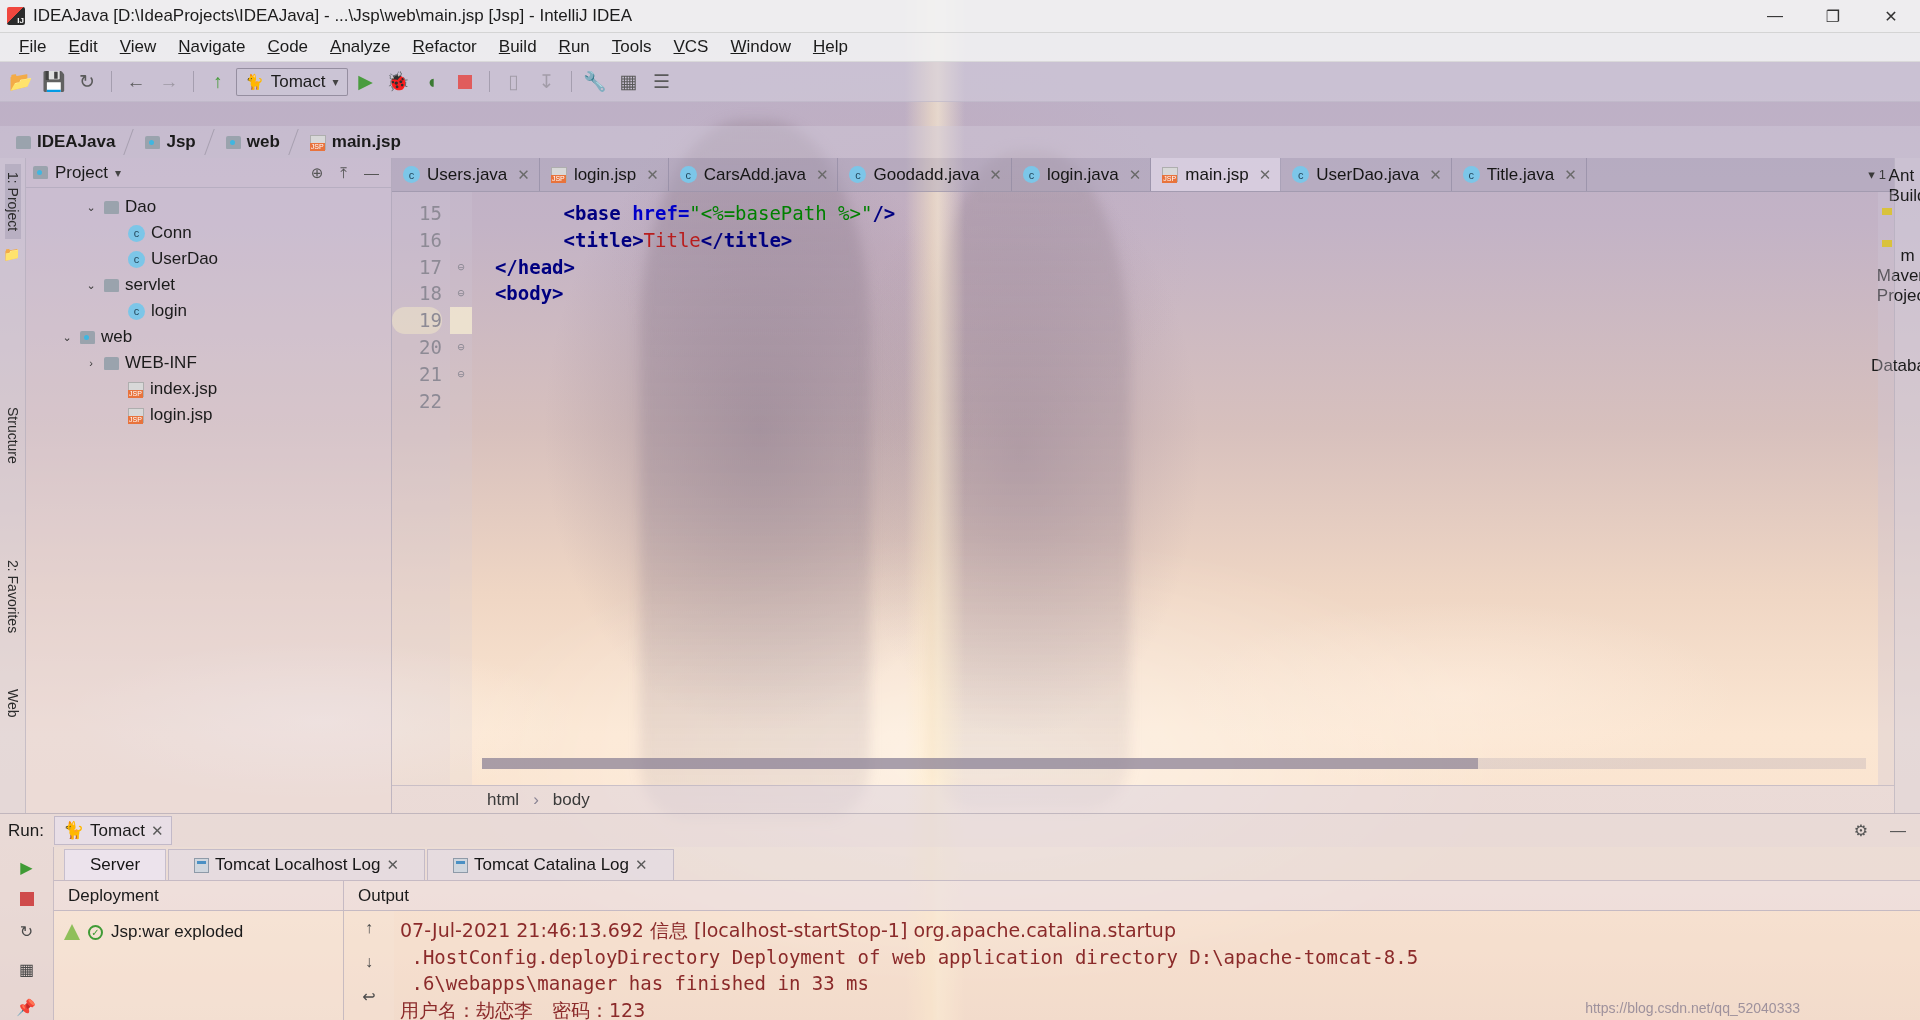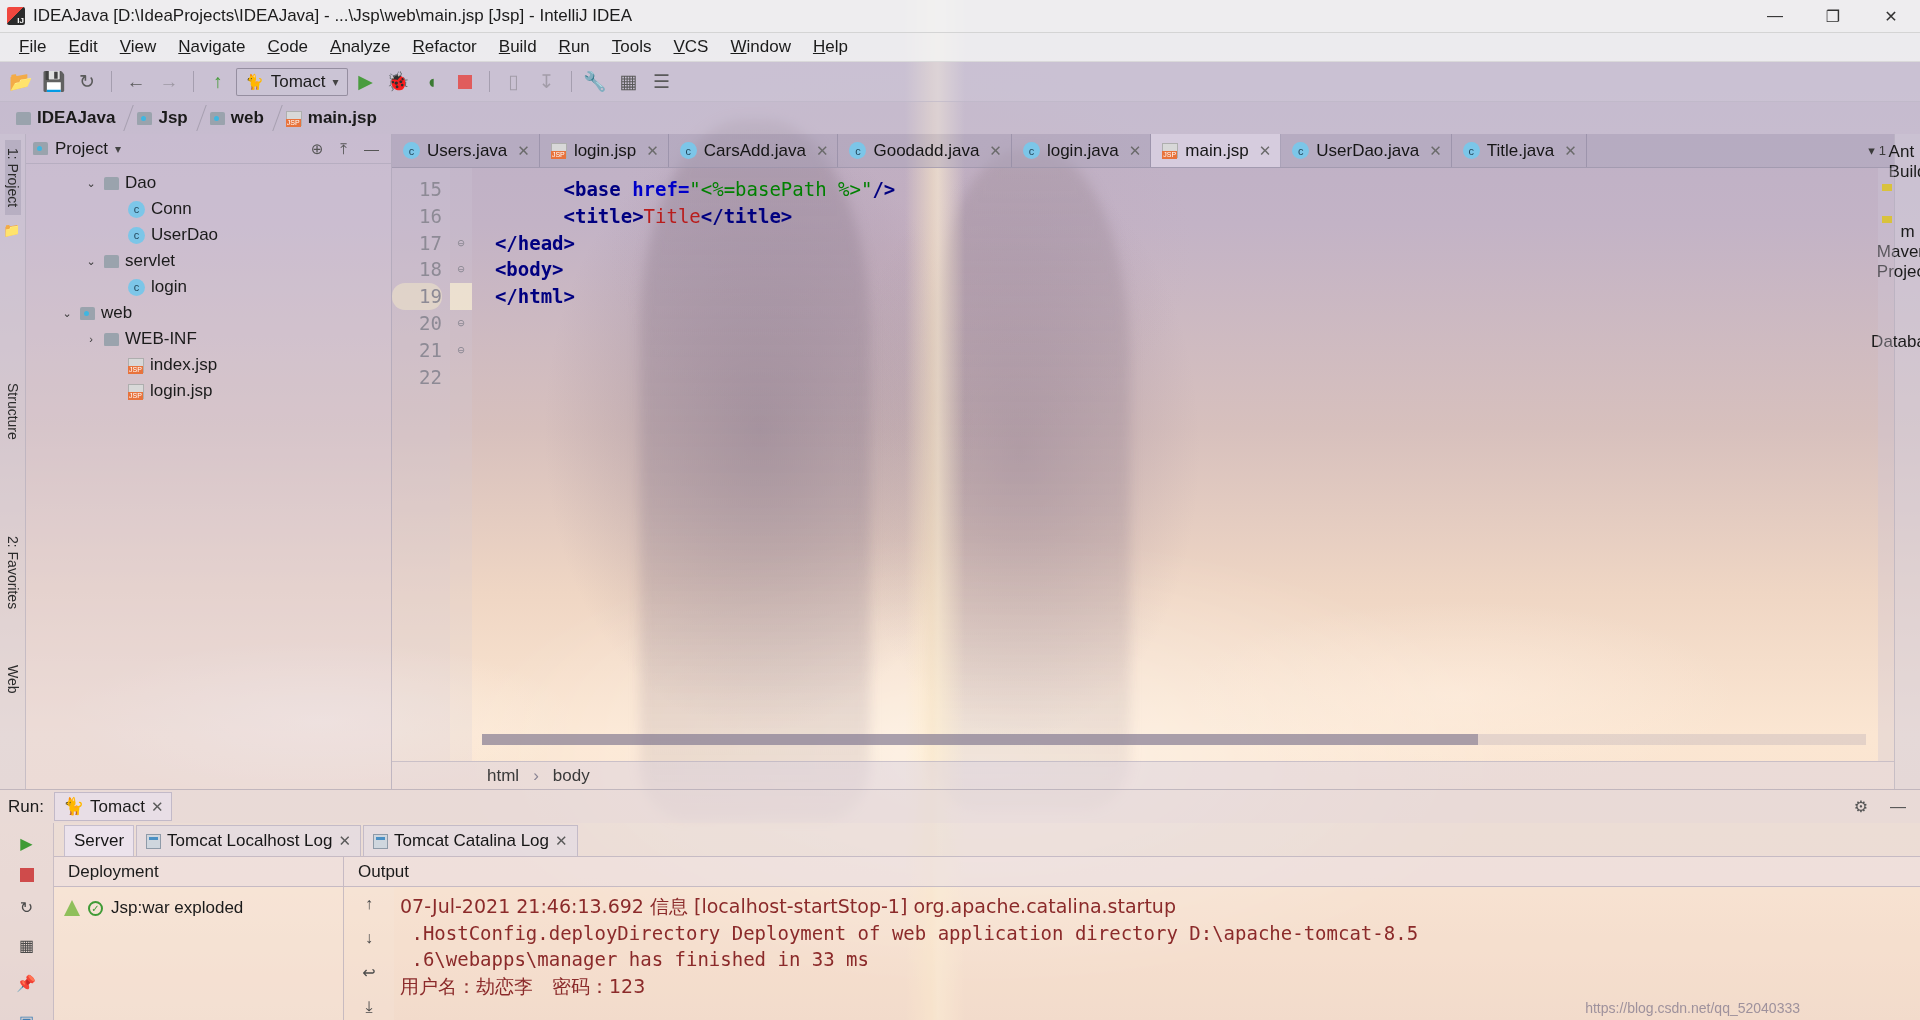--- a/index.html
+++ b/index.html
@@ -71,21 +71,21 @@
   #runconfig { display:flex;align-items:center;gap:7px;height:28px;padding:0 8px;
     border:1px solid rgba(120,114,130,.65); background:rgba(205,199,214,.45); border-radius:2px; }
   #runconfig .cat { font-size:15px; }
   #runconfig .rc-name{ font-size:17px;color:#1b1b1b; }
   #runconfig .caret{ font-size:12px;color:#444; }
   .tb-run{ color:#4a9c3f; }
   .tb-stop{ width:14px;height:14px;background:#e05c5c; }
 
   
   #navbar { height:32px; display:flex; align-items:center; padding-left:10px;
-    background:rgba(208,201,217,.45); gap:0; }
+    background:rgba(208,201,217,.45); gap:8px;margin-top:24px; }
   .crumb { display:flex;align-items:center;gap:6px;padding:0 16px 0 6px;height:26px;
     font-size:17px;color:#1b1b1b;position:relative; }
   .crumb:after{ content:""; position:absolute; right:2px; top:0px; width:1px; height:26px;
     background:rgba(140,134,150,.55); transform:skewX(-20deg); }
   .crumb.last:after{display:none;}
   .crumb b{font-weight:bold;}
   .fi { width:15px;height:13px;border-radius:2px 2px 1px 1px;background:#9aa3ad;position:relative;flex:0 0 auto;}
   .fi.src:after{content:"";position:absolute;left:4px;top:4px;width:5px;height:5px;border-radius:50%;background:#40b6e0;}
   .fi.plain{background:#9aa3ad;}
   .jspico{ width:16px;height:15px;background:#d8d8d8;border:1px solid #aeaeae;position:relative;flex:0 0 auto;}
@@ -167,21 +167,21 @@
   #runhead .ric2{ margin-left:auto; font-size:16px;color:#555; padding:0 6px;}
   #runbody{ flex:1; display:flex; min-height:0; }
   .runrail{ width:54px; display:flex; flex-direction:column; align-items:center; gap:12px; padding-top:7px;
      background:rgba(212,205,220,.40); border-right:1px solid rgba(170,162,180,.5); }
   .runrail .rbi{ width:26px;height:26px;display:flex;align-items:center;justify-content:center;font-size:16px;color:#4a4a4a;}
   .runrail .rbi.green{ color:#3f9b35; }
   .runrail .rbi.red{ width:14px;height:14px;background:#cf4b4b; }
   #runmain{ flex:1; display:flex; flex-direction:column; min-width:0; }
   #subtabs{ height:33px; display:flex; align-items:flex-end; gap:2px; padding-left:10px;
      background:rgba(216,208,222,.35); }
-  .stab{ display:flex;align-items:center;gap:6px;padding:5px 9px;font-size:17px;color:#161616;
+  .stab{ display:flex;align-items:center;gap:6px;padding:5px 25px;font-size:17px;color:#161616;
      border:1px solid rgba(168,160,180,.55); border-bottom:none; background:rgba(226,218,232,.55); }
   .stab.active{ background:rgba(236,228,240,.85); }
   .stab .x{ color:#5a5a5a;font-size:15px; }
   .logico{ width:15px;height:15px;background:#cfd6de;border:1px solid #8e9aa8;position:relative;}
   .logico:after{content:"";position:absolute;left:2px;top:2px;right:2px;height:3px;background:#4a90c4;}
   #colhead{ height:31px; display:flex; font-size:17px; color:#1b1b1b;
      border-top:1px solid rgba(170,162,180,.6); border-bottom:1px solid rgba(170,162,180,.6);
      background:rgba(228,220,230,.45); }
   #colhead .c1{ width:290px; padding:5px 0 0 14px; border-right:1px solid rgba(170,162,180,.6); }
   #colhead .c2{ padding:5px 0 0 14px; }
@@ -425,21 +425,20 @@
             <div class="cl hl"></div>
             <div class="cl">⊖</div>
             <div class="cl">⊖</div>
             <div class="cl"></div>
           </div>
         <div id="codetext">
             <div class="cl"><span class="">        </span><span class="k-tag">&lt;base </span><span class="k-attr">href=</span><span class="k-str">"&lt;%=basePath %&gt;"</span><span class="k-tag">/&gt;</span></div>
             <div class="cl"><span class="">        </span><span class="k-tag">&lt;title&gt;</span><span class="k-txt">Title</span><span class="k-tag">&lt;/title&gt;</span></div>
             <div class="cl"><span class="">  </span><span class="k-tag">&lt;/head&gt;</span></div>
             <div class="cl"><span class="">  </span><span class="k-tag">&lt;body&gt;</span></div>
-            <div class="cl"><span class="">  </span><span class="k-tag">&lt;/html&gt;</span></div>
             <div class="cl">&nbsp;</div>
           </div>
         <div id="hscroll">
             <div class="thumb"></div>
           </div>
         <div id="markercol">
           <div class="mk" style="top:16px;background:#d9c23c"></div>
           <div class="mk" style="top:48px;background:#d9c23c"></div>
         </div>
       </div>

